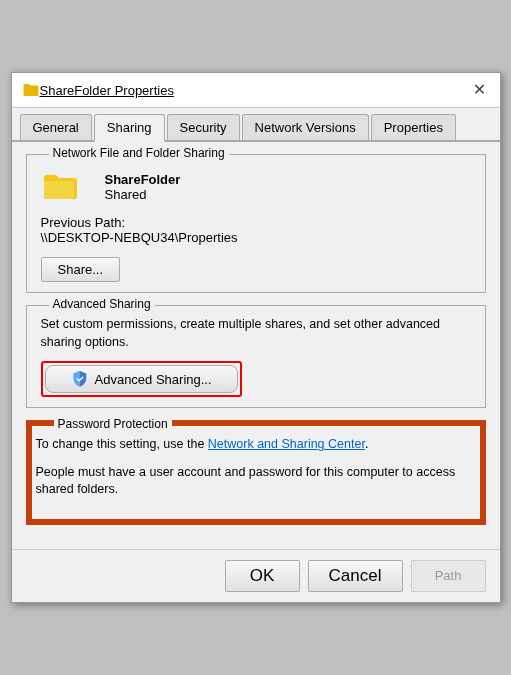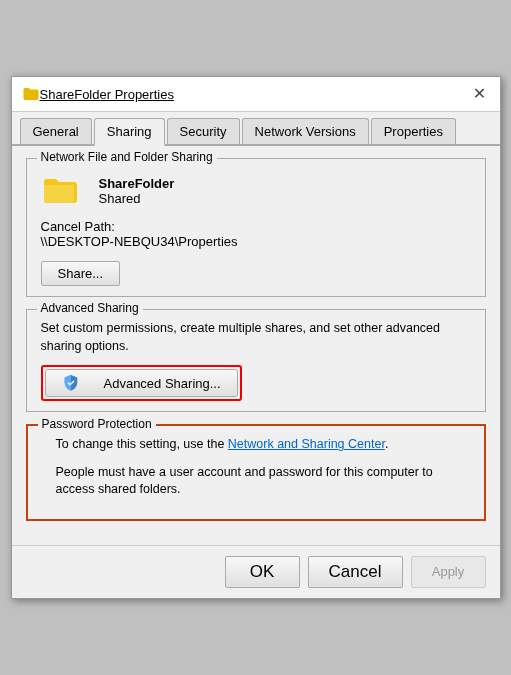--- a/index.html
+++ b/index.html
@@ -81,30 +81,30 @@
     .section {
       border: 1px solid #aaa;
       padding: 10px 14px;
       margin-bottom: 12px;
       position: relative;
       background: #f0f0f0;
     }
     .section-legend {
       position: absolute;
       top: -9px;
-      left: 10px;
+      left: 22px;
       background: #f0f0f0;
       padding: 0 4px;
       font-size: 12px;
       color: #000;
     }
     .folder-row {
       display: flex;
       align-items: center;
-      gap: 22px;
+      gap: 28px;
       margin-top: 4px;
     }
     .folder-icon {
       width: 36px;
       height: 36px;
       flex-shrink: 0;
     }
     .folder-name {
       font-size: 13px;
       font-weight: 600;
@@ -148,37 +148,37 @@
     }
     .advanced-btn-wrapper {
       display: inline-block;
       border: 2px solid #e00;
       border-radius: 3px;
       padding: 2px;
     }
     .advanced-btn {
       display: flex;
       align-items: center;
-      gap: 24px;
-      padding: 4px 16px;
+      gap: 6px;
+      padding: 4px 25px;
       font-size: 13px;
       border: 1px solid #aaa;
       background: linear-gradient(to bottom, #f8f8f8, #e0e0e0);
       cursor: pointer;
-      border-radius: 3px;
+      border-radius: 8px;
       color: #000;
     }
     .shield-icon {
       display: inline-block;
       width: 18px;
       height: 18px;
     }
     .password-section {
-      border: 2px solid #c2410c;
-      padding: 10px 28px;
+      border: 6px solid #c2410c;
+      padding: 10px 4px;
       margin-bottom: 12px;
       position: relative;
       background: #f0f0f0;
     }
     .link-text {
       color: #0066cc;
       cursor: pointer;
       text-decoration: underline;
     }
     .bottom-bar {
@@ -242,21 +242,21 @@
 
         <svg class="folder-icon" viewBox="0 0 48 48">
           <path d="M4 12a4 4 0 014-4h12l4 4h20a4 4 0 014 4v20a4 4 0 01-4 4H8a4 4 0 01-4-4V12z" fill="#f5c518"></path>
           <path d="M4 16h40v20a4 4 0 01-4 4H8a4 4 0 01-4-4V16z" fill="#f5d444"></path>
         </svg>
         <div>
           <div class="folder-name">ShareFolder</div>
           <div class="folder-status">Shared</div>
         </div>
       </div>
-      <div class="network-path-label">Cancel Path:</div>
+      <div class="network-path-label">Previous Path:</div>
       <div class="network-path-value">\\DESKTOP-NEBQU34\Properties</div>
       <div class="share-btn-row">
         <button class="windows-btn">Share...</button>
       </div>
     </div>
 
     <div class="advanced-sharing-section">
       <span class="section-legend">Advanced Sharing</span>
       <p class="desc-text">Set custom permissions, create multiple shares, and set other advanced sharing options.</p>
       <div class="advanced-btn-wrapper">
@@ -278,15 +278,15 @@
         <span>To change this setting, use the </span><span class="link-text">Network and Sharing Center</span><span>.</span>
       </p>
       <p class="desc-text">People must have a user account and password for this computer to access shared folders.</p>
     </div>
 
   </div>
 
   <div class="bottom-bar">
     <button class="btn-ok">OK</button>
     <button class="btn-cancel">Cancel</button>
-    <button class="btn-apply">Apply</button>
+    <button class="btn-apply">Path</button>
   </div>
 </div>
 
 </body></html>

